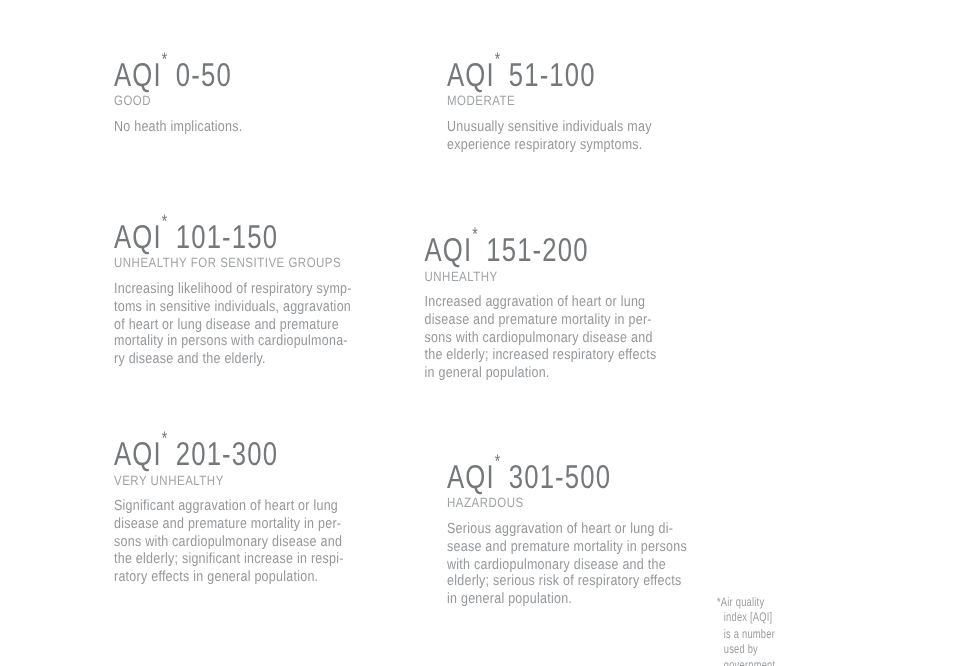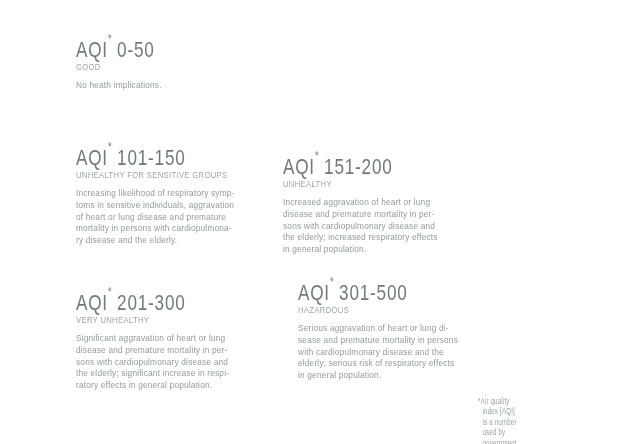--- a/index.html
+++ b/index.html
@@ -18,21 +18,21 @@
   }
   .level {
     position: absolute;
     width: 215px;
   }
   .level.pos-0 { left: 76px;  top: 34px; }
   .level.pos-1 { left: 298px; top: 34px; }
   .level.pos-2 { left: 76px;  top: 142px; }
   .level.pos-3 { left: 283px; top: 151px; }
   .level.pos-4 { left: 76px;  top: 287px; }
-  .level.pos-5 { left: 298px; top: 277px; }
+  .level.pos-5 { left: 298px; top: 302px; }
   .heading {
     margin: 0;
     font-size: 22px;
     font-weight: 400;
     line-height: 22px;
     letter-spacing: 1px;
     color: var(--heading, #75787a);
     white-space: nowrap;
     transform: scaleX(0.78);
     transform-origin: left center;
@@ -82,20 +82,26 @@
 <body>
 
 <div class="canvas">
 
   <section class="level pos-0">
     <h2 class="heading"><span>AQI</span><sup class="fmark">*</sup> <span>0-50</span></h2>
     <div class="category">GOOD</div>
     <div class="description">No heath implications.</div>
   </section>
 
+  <section class="level pos-1">
+    <h2 class="heading"><span>AQI</span><sup class="fmark">*</sup> <span>51-100</span></h2>
+    <div class="category">MODERATE</div>
+    <div class="description">Unusually sensitive individuals may
+experience respiratory symptoms.</div>
+  </section>
 
   <section class="level pos-2">
     <h2 class="heading"><span>AQI</span><sup class="fmark">*</sup> <span>101-150</span></h2>
     <div class="category">UNHEALTHY FOR SENSITIVE GROUPS</div>
     <div class="description">Increasing likelihood of respiratory symp-
 toms in sensitive individuals, aggravation
 of heart or lung disease and premature
 mortality in persons with cardiopulmona-
 ry disease and the elderly.</div>
   </section>

